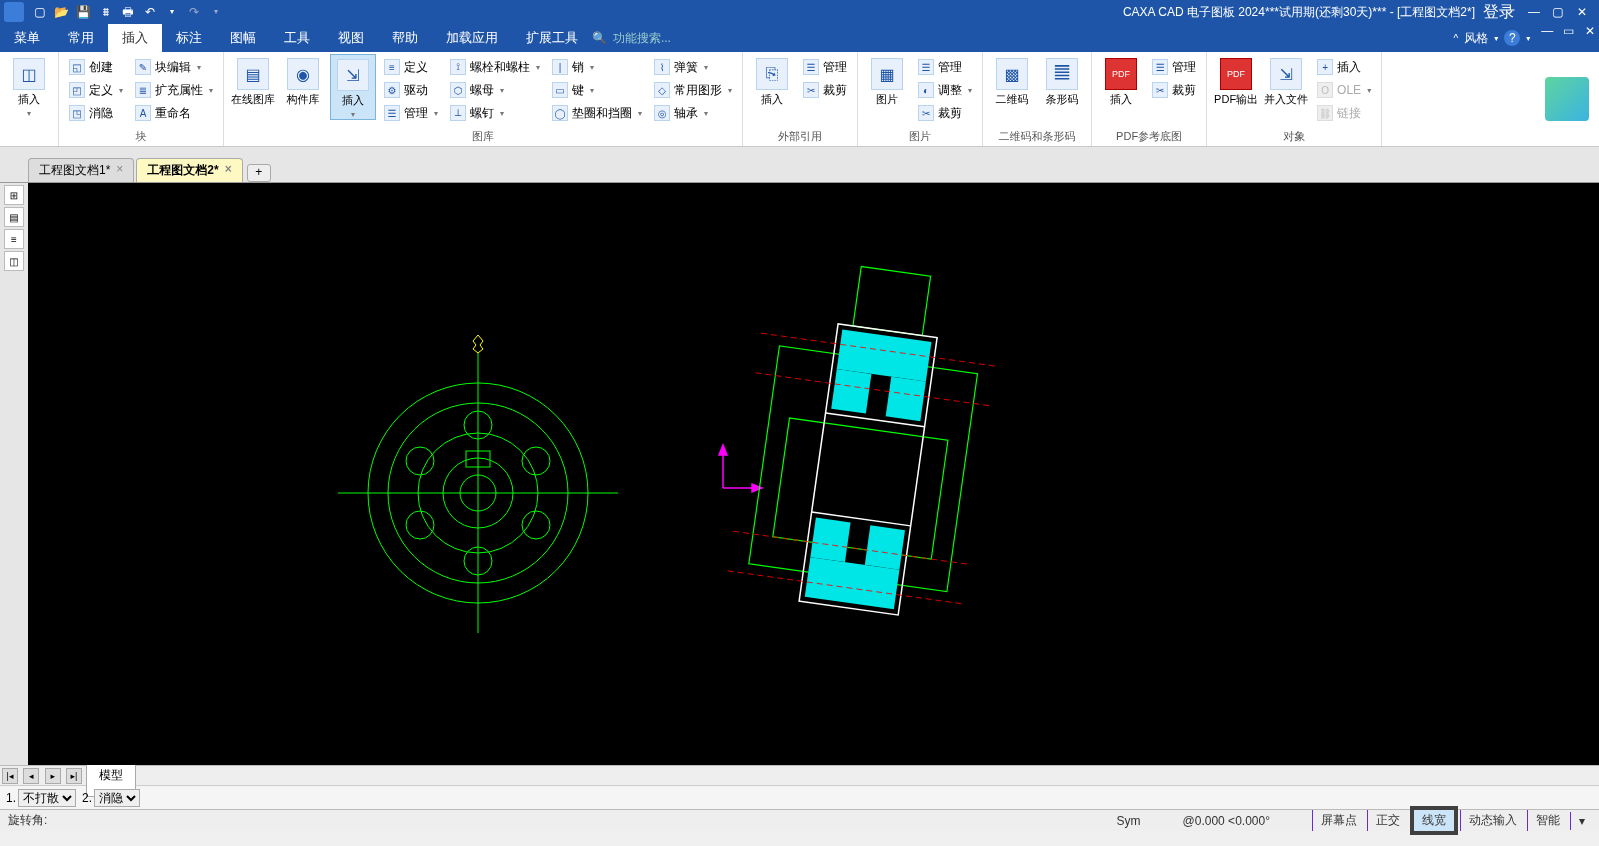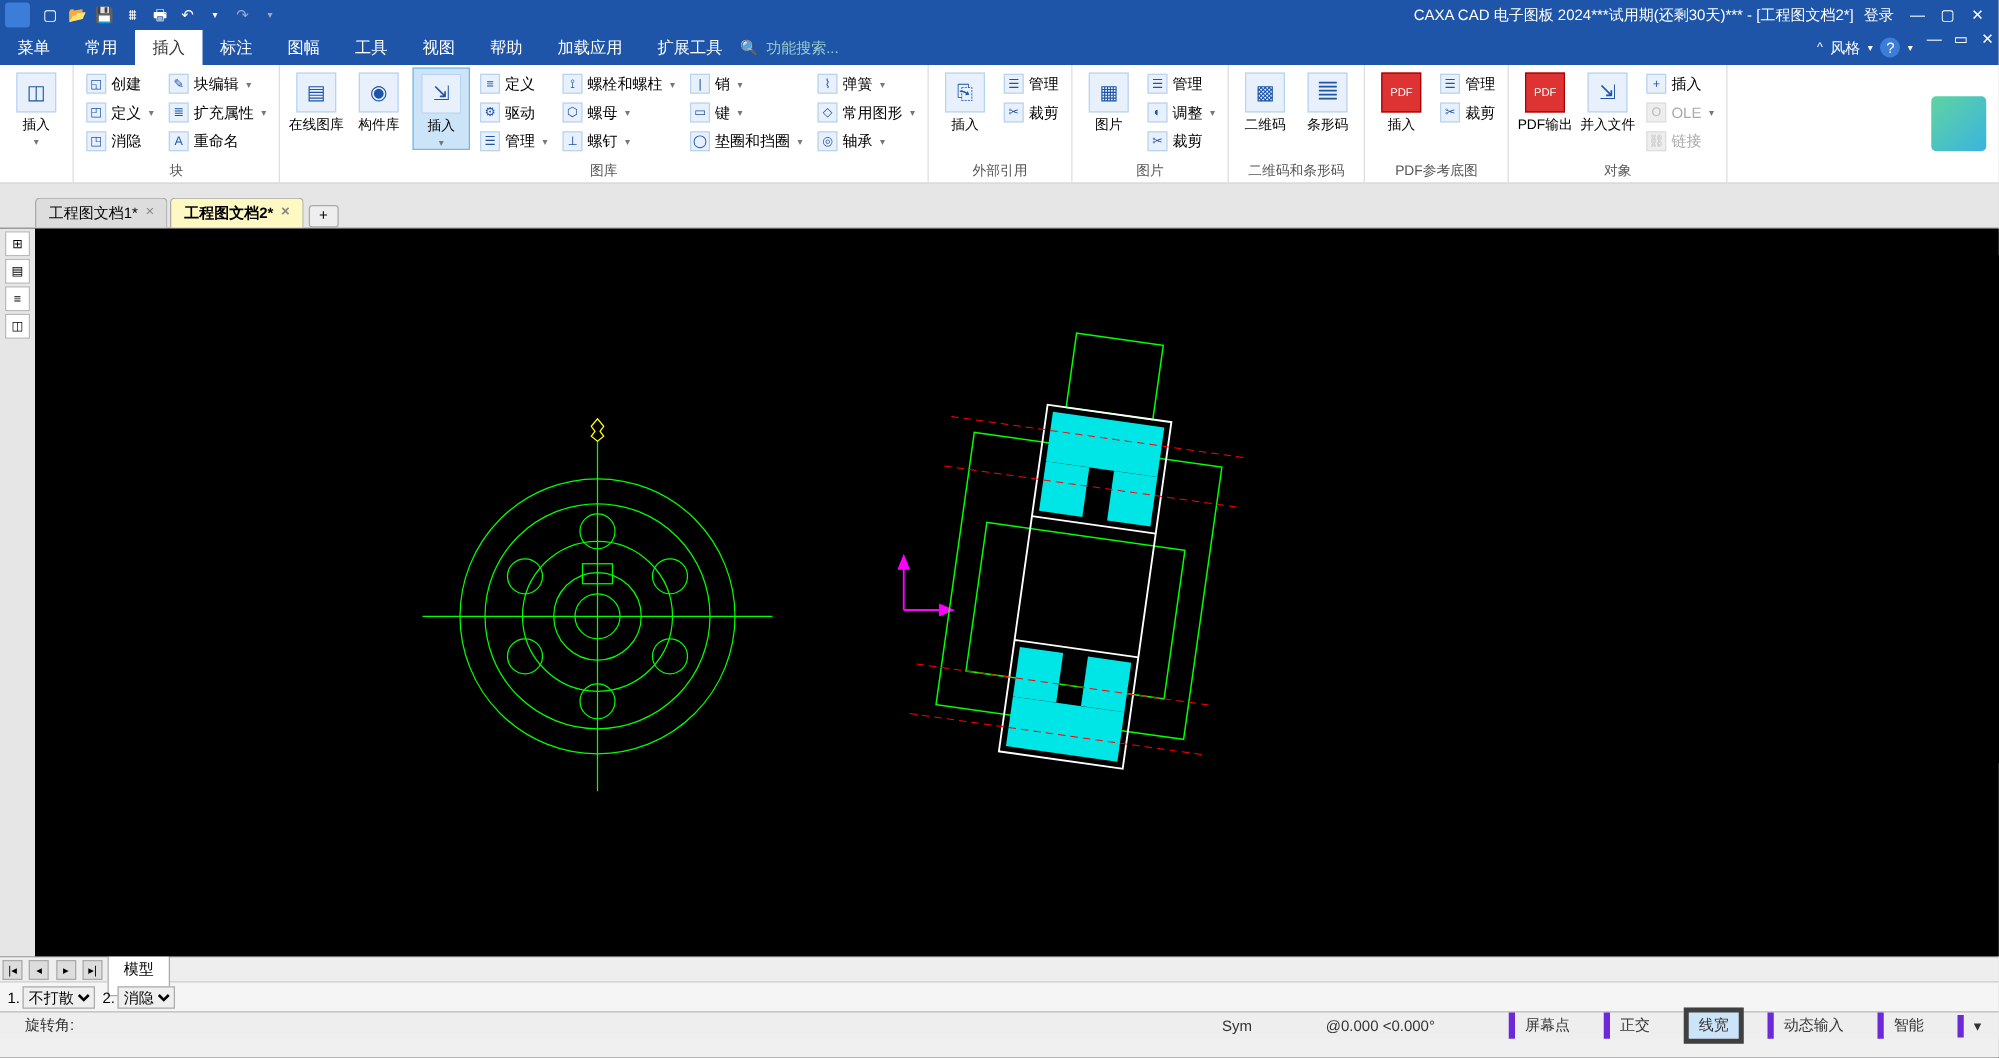--- a/index.html
+++ b/index.html
@@ -6,21 +6,21 @@
 html,body { width:1599px; height:846px; overflow:hidden; background:#f0f0f0; }
 
 
 .titlebar { height:24px; background:#1e55a8; color:#fff; display:flex; align-items:center; }
 .titlebar .app-icon { width:20px; height:20px; margin:0 4px; background:#3b7dd8; border-radius:3px; }
 .titlebar .qat { display:flex; gap:6px; padding-left:4px; }
 .titlebar .qat button { width:16px; height:16px; background:none; border:none; color:#fff; cursor:pointer; font-size:12px; line-height:1; }
 .titlebar .title { flex:1; text-align:right; font-size:12px; }
 .titlebar .win-controls { display:flex; gap:2px; padding-right:6px; align-items:center; }
 .titlebar .win-controls button { width:22px; height:16px; background:none; border:none; color:#fff; cursor:pointer; font-size:12px; }
-.titlebar .login { padding:0 8px; font-size:12px; }
+.titlebar .login { padding:0 8px; font-size:16px; }
 
 
 .menutabs { height:28px; background:#1e55a8; display:flex; align-items:stretch; color:#fff; }
 .menutabs .tab { padding:0 14px; display:flex; align-items:center; cursor:pointer; font-size:13px; }
 .menutabs .tab.active { background:#fff; color:#333; }
 .menutabs .spacer { flex:1; }
 .menutabs .search { display:flex; align-items:center; gap:6px; color:#cde; padding-right:20px; }
 .menutabs .style-ctl { display:flex; align-items:center; gap:6px; padding-right:8px; }
 .menutabs .mini-wc button { width:18px; height:14px; background:none; border:none; color:#fff; cursor:pointer; font-size:12px; }
 
@@ -59,23 +59,23 @@
 .modelbar .nav button { width:16px; height:16px; background:#ddd; border:1px solid #aaa; cursor:pointer; font-size:9px; margin-left:2px; }
 .modeltab { padding:12px 12px; background:#fff; border:1px solid #aaa; margin-left:4px; font-size:12px; cursor:pointer; }
 
 
 .optbar { height:24px; background:#f5f5f5; border-top:1px solid #ccc; display:flex; align-items:center; gap:6px; padding:0 6px; }
 .optbar .sel { display:flex; align-items:center; gap:2px; }
 .optbar .sel select { height:18px; border:1px solid #aaa; font-size:12px; }
 
 
 .statusbar { height:22px; background:#eee; border-top:1px solid #bbb; display:flex; align-items:center; font-size:12px; color:#333; }
-.statusbar .l { padding-left:20px; }
-.statusbar .r { margin-left:auto; display:flex; align-items:center; gap:19px; padding-right:6px; }
-.statusbar .btn { padding:2px 8px; border-left:5px solid #6d28d9; cursor:pointer; }
+.statusbar .l { padding-left:8px; }
+.statusbar .r { margin-left:auto; display:flex; align-items:center; gap:2px; padding-right:6px; }
+.statusbar .btn { padding:2px 8px; border-left:1px solid #6d28d9; cursor:pointer; }
 .statusbar .btn.active { background:#cce4f7; border:4px solid #404040; }
 
 input.searchbox { background:transparent; border:none; color:#cde; outline:none; width:120px; }
 input.searchbox::placeholder { color:#9cc; }
 </style>
 </head>
 <body>
 
 <div class="titlebar">
   <div class="app-icon"></div>

